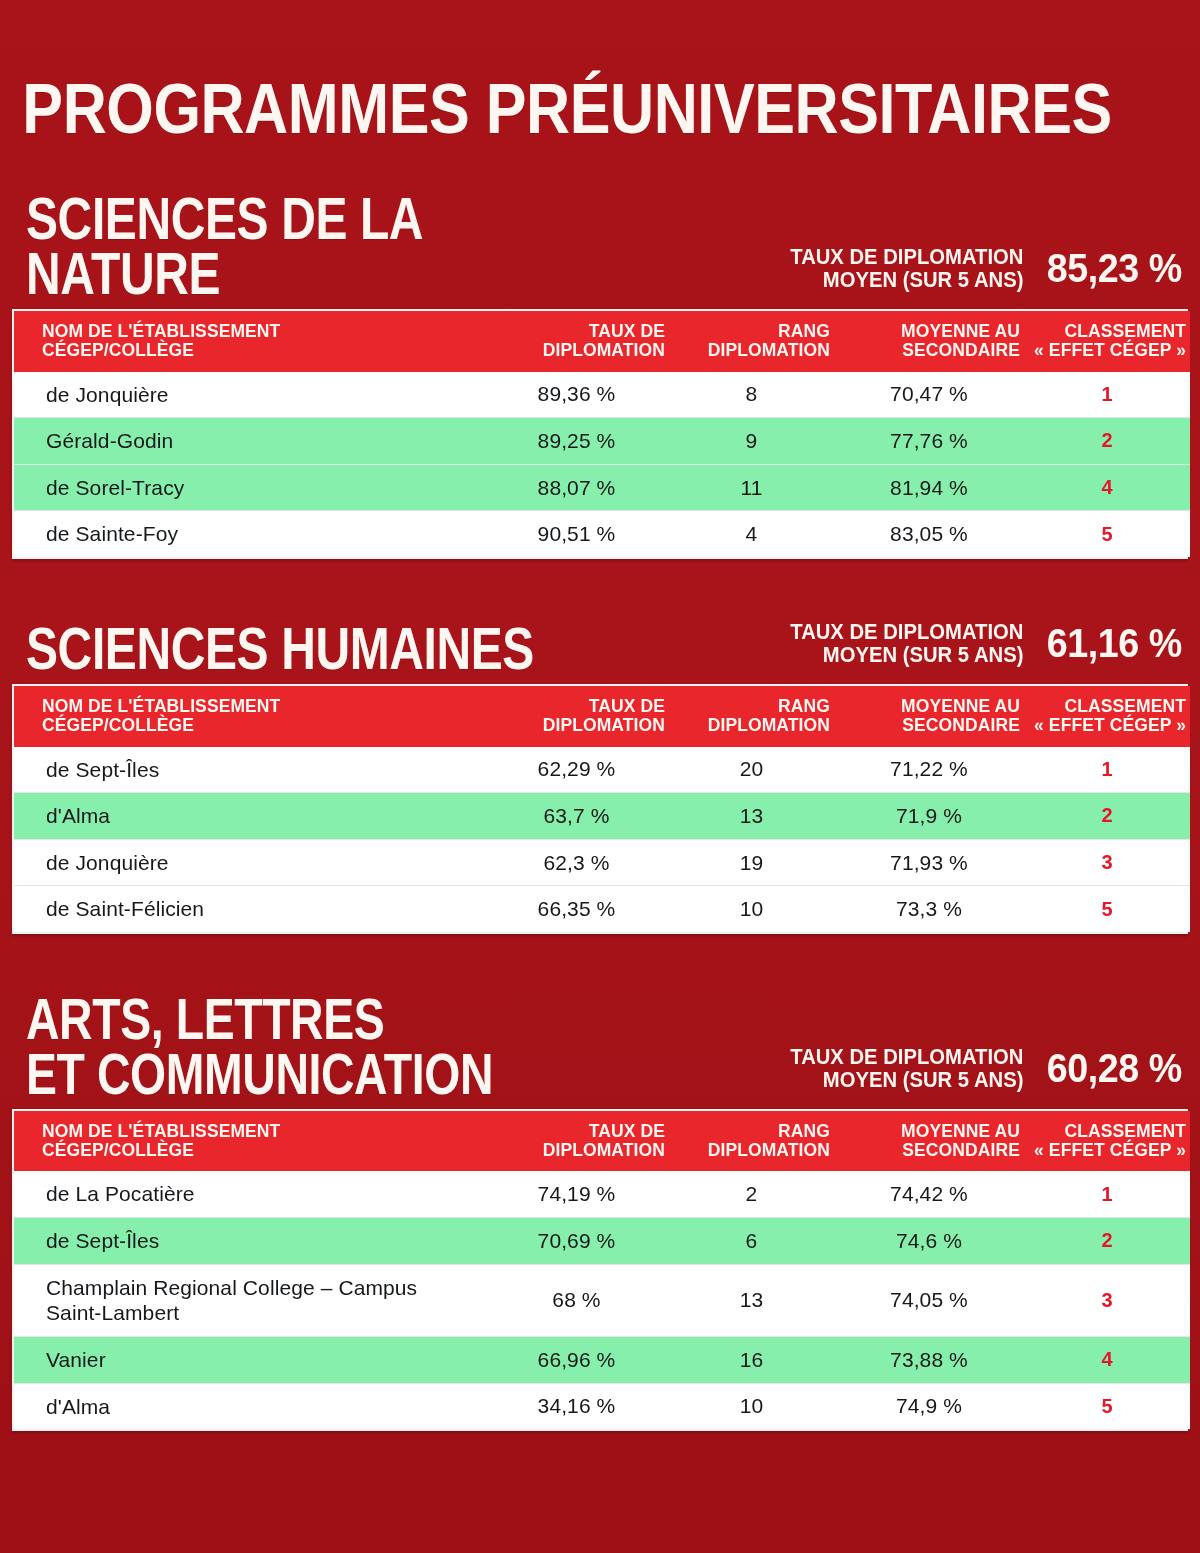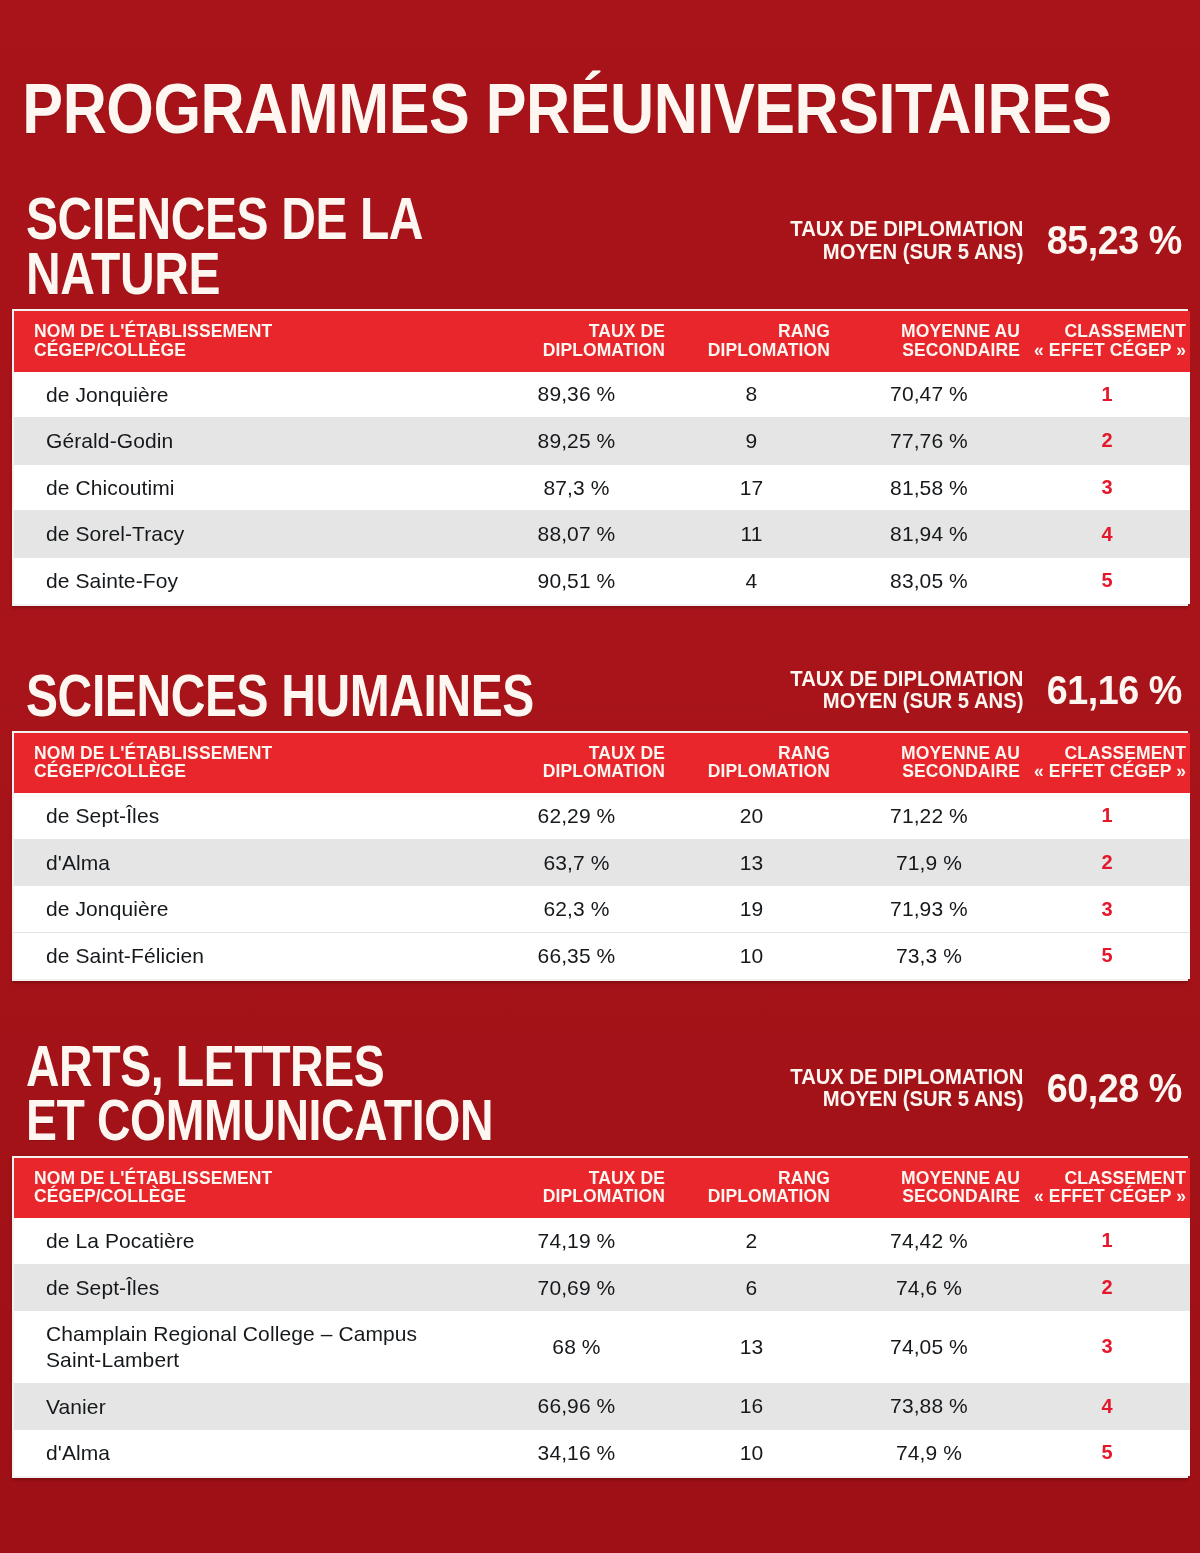--- a/index.html
+++ b/index.html
@@ -40,21 +40,21 @@
 
   
   .section {
     position: relative;
     padding: 0 12px;
     box-sizing: border-box;
   }
 
   .section-head {
     display: flex;
-    align-items: center;
+    align-items: flex-end;
     justify-content: space-between;
     padding: 0 6px 8px 14px;
     box-sizing: border-box;
   }
 
   .section-title {
     color: #fdf6f1;
     font-family: "Liberation Sans Narrow", "Liberation Sans", sans-serif;
     font-weight: bold;
     font-size: 60px;
@@ -121,21 +121,21 @@
     font-size: 17.5px;
     line-height: 1.07;
     padding: 11px 4px 12px 4px;
     text-align: right;
     vertical-align: middle;
     white-space: pre-line;
     letter-spacing: 0.1px;
   }
   table.rank-table thead th.col-name {
     text-align: left;
-    padding-left: 20px;
+    padding-left: 28px;
     vertical-align: middle;
   }
 
   table.rank-table tbody td {
     font-family: "Liberation Sans Narrow", "Liberation Sans", sans-serif;
     font-size: 21px;
     color: #16191c;
     text-align: center;
     padding: 10px 4px;
     border-bottom: 1px solid #e3e6e8;
@@ -147,21 +147,21 @@
     padding-left: 32px;
     white-space: pre-line;
     line-height: 1.22;
   }
   table.rank-table tbody td.col-effect {
     color: #e4182a;
     font-weight: bold;
     font-size: 20px;
   }
   table.rank-table tbody tr.alt td {
-    background: #e5e5e5;
+    background: #86efac;
     margin-left: 19px;
   }
   table.rank-table tbody tr:last-child td {
     border-bottom: none;
   }
 
   
   col.c-name   { width: 470px; }
   col.c-taux   { width: 185px; }
   col.c-rang   { width: 165px; }
@@ -221,27 +221,20 @@
             <td>70,47 %</td>
             <td class="col-effect">1</td>
           </tr>
           <tr class="alt">
             <td class="col-name">Gérald-Godin</td>
             <td>89,25 %</td>
             <td>9</td>
             <td>77,76 %</td>
             <td class="col-effect">2</td>
           </tr>
-          <tr>
-            <td class="col-name">de Chicoutimi</td>
-            <td>87,3 %</td>
-            <td>17</td>
-            <td>81,58 %</td>
-            <td class="col-effect">3</td>
-          </tr>
           <tr class="alt">
             <td class="col-name">de Sorel-Tracy</td>
             <td>88,07 %</td>
             <td>11</td>
             <td>81,94 %</td>
             <td class="col-effect">4</td>
           </tr>
           <tr>
             <td class="col-name">de Sainte-Foy</td>
             <td>90,51 %</td>

